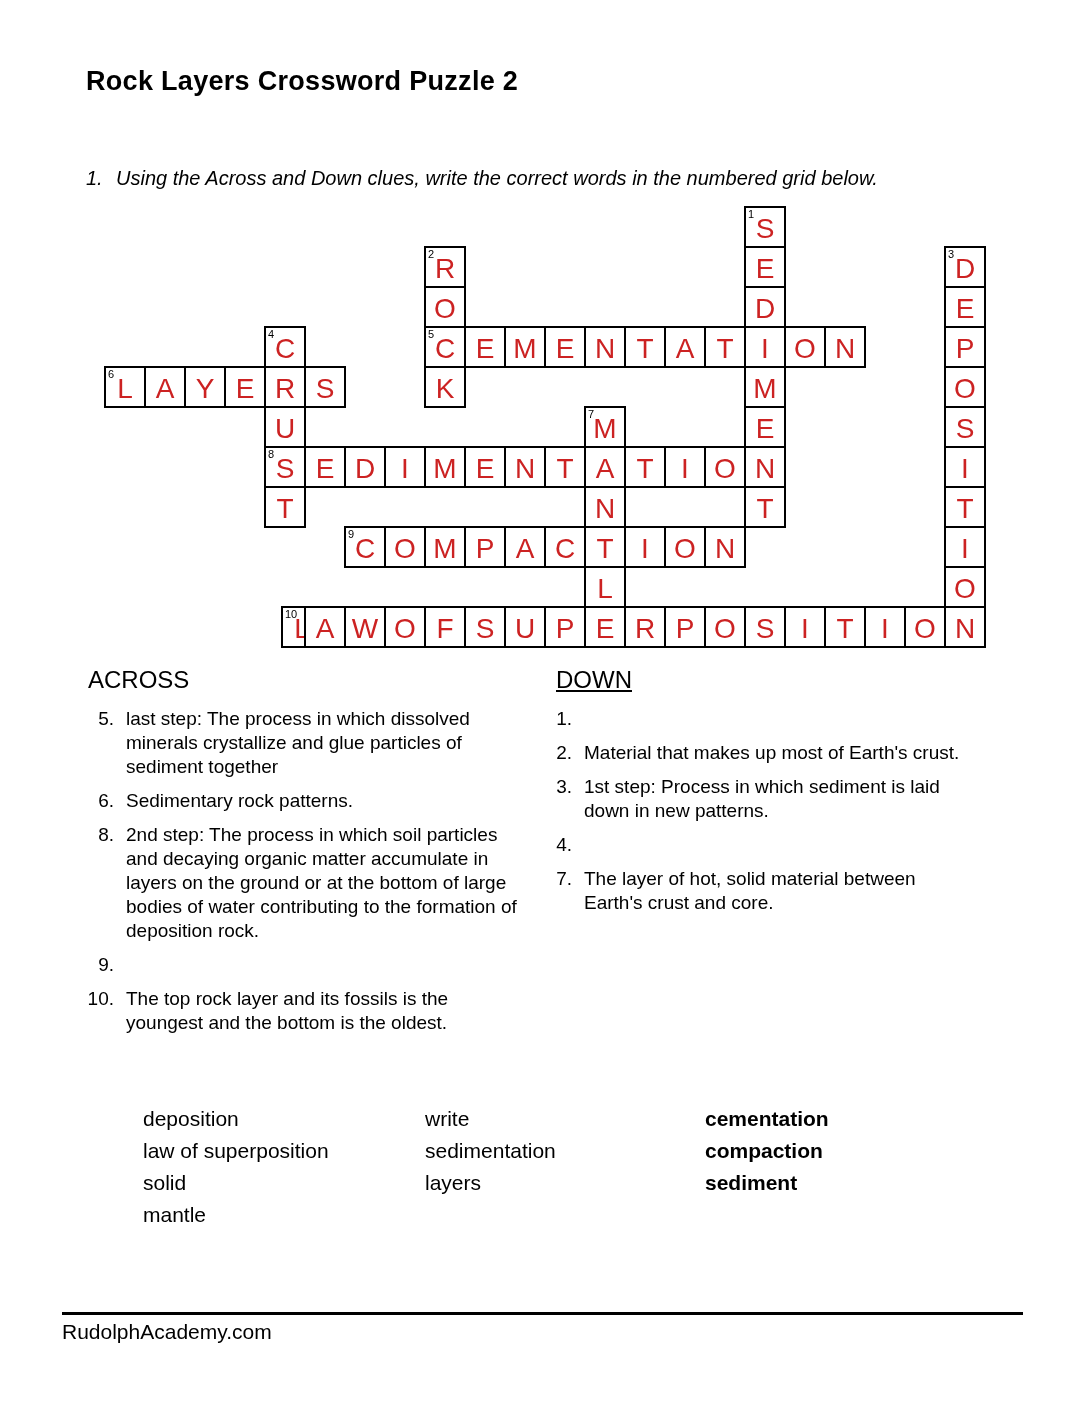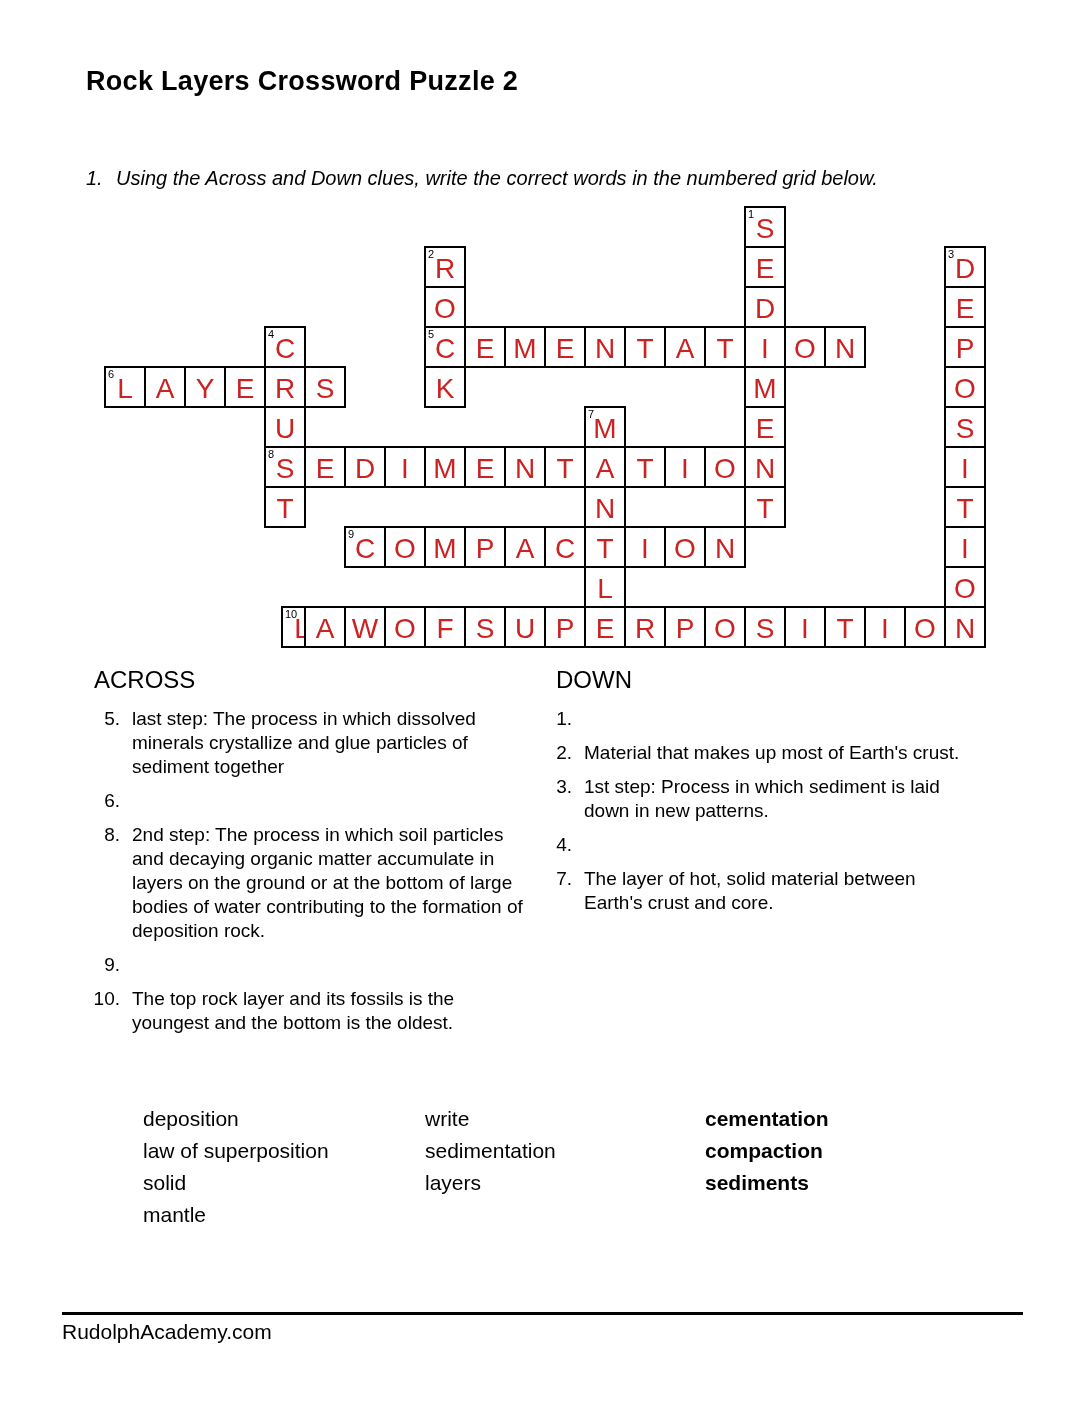--- a/index.html
+++ b/index.html
@@ -41,25 +41,25 @@
     font-size:28px; line-height:28px;
     color:var(--answer-red, #cc2222);
   }
   .cell .num {
     position:absolute; left:2px; top:0px;
     font-size:11px; line-height:13px; color:#000;
   }
 
   
   .clues-col { position:absolute; top:666px; }
-  .clues-across { left:80px; width:452px; }
+  .clues-across { left:74px; width:452px; }
   .clues-down  { left:532px; width:480px; }
   .clue-heading { font-size:24px; line-height:28px; margin-bottom:13px; }
   .clues-across .clue-heading { margin-left:14px; }
-  .clues-down  .clue-heading { margin-left:24px; }
+  .clues-down  .clue-heading { margin-left:24px;text-decoration:underline; }
   .clue { display:flex; margin-bottom:10px; font-size:19px; line-height:24px; }
   .clue .cnum { flex:none; width:40px; text-align:right; padding-right:12px; }
   .clues-across .clue .ctext { width:405px; }
   .clues-down  .clue .ctext { width:384px; }
 
   
   .word-bank { position:absolute; left:0; top:1103px; width:1088px; }
   .wb-col { position:absolute; top:0; font-size:21px; line-height:32px; }
   .wb-col-0 { left:143px; }
   .wb-col-1 { left:425px; }
@@ -346,20 +346,21 @@
 
 <div class="clues-col clues-across">
   <div class="clue-heading">ACROSS</div>
   <div>
       <div class="clue">
         <span class="cnum">5.</span>
         <span class="ctext">last step: The process in which dissolved minerals crystallize and glue particles of sediment together</span>
       </div>
       <div class="clue">
         <span class="cnum">6.</span>
+        <span class="ctext">Sedimentary rock patterns.</span>
       </div>
       <div class="clue">
         <span class="cnum">8.</span>
         <span class="ctext">2nd step: The process in which soil particles and decaying organic matter accumulate in layers on the ground or at the bottom of large bodies of water contributing to the formation of deposition rock.</span>
       </div>
       <div class="clue">
         <span class="cnum">9.</span>
       </div>
       <div class="clue">
         <span class="cnum">10.</span>
@@ -400,18 +401,18 @@
       <div>mantle</div>
     </div>
     <div class="wb-col wb-col-1">
       <div>write</div>
       <div>sedimentation</div>
       <div>layers</div>
     </div>
     <div class="wb-col wb-col-2">
       <div>cementation</div>
       <div>compaction</div>
-      <div>sediments</div>
+      <div>sediment</div>
     </div>
   </div>
 
 <div class="footer-line"></div>
 <div class="footer-text">RudolphAcademy.com</div>
 
 </body></html>

